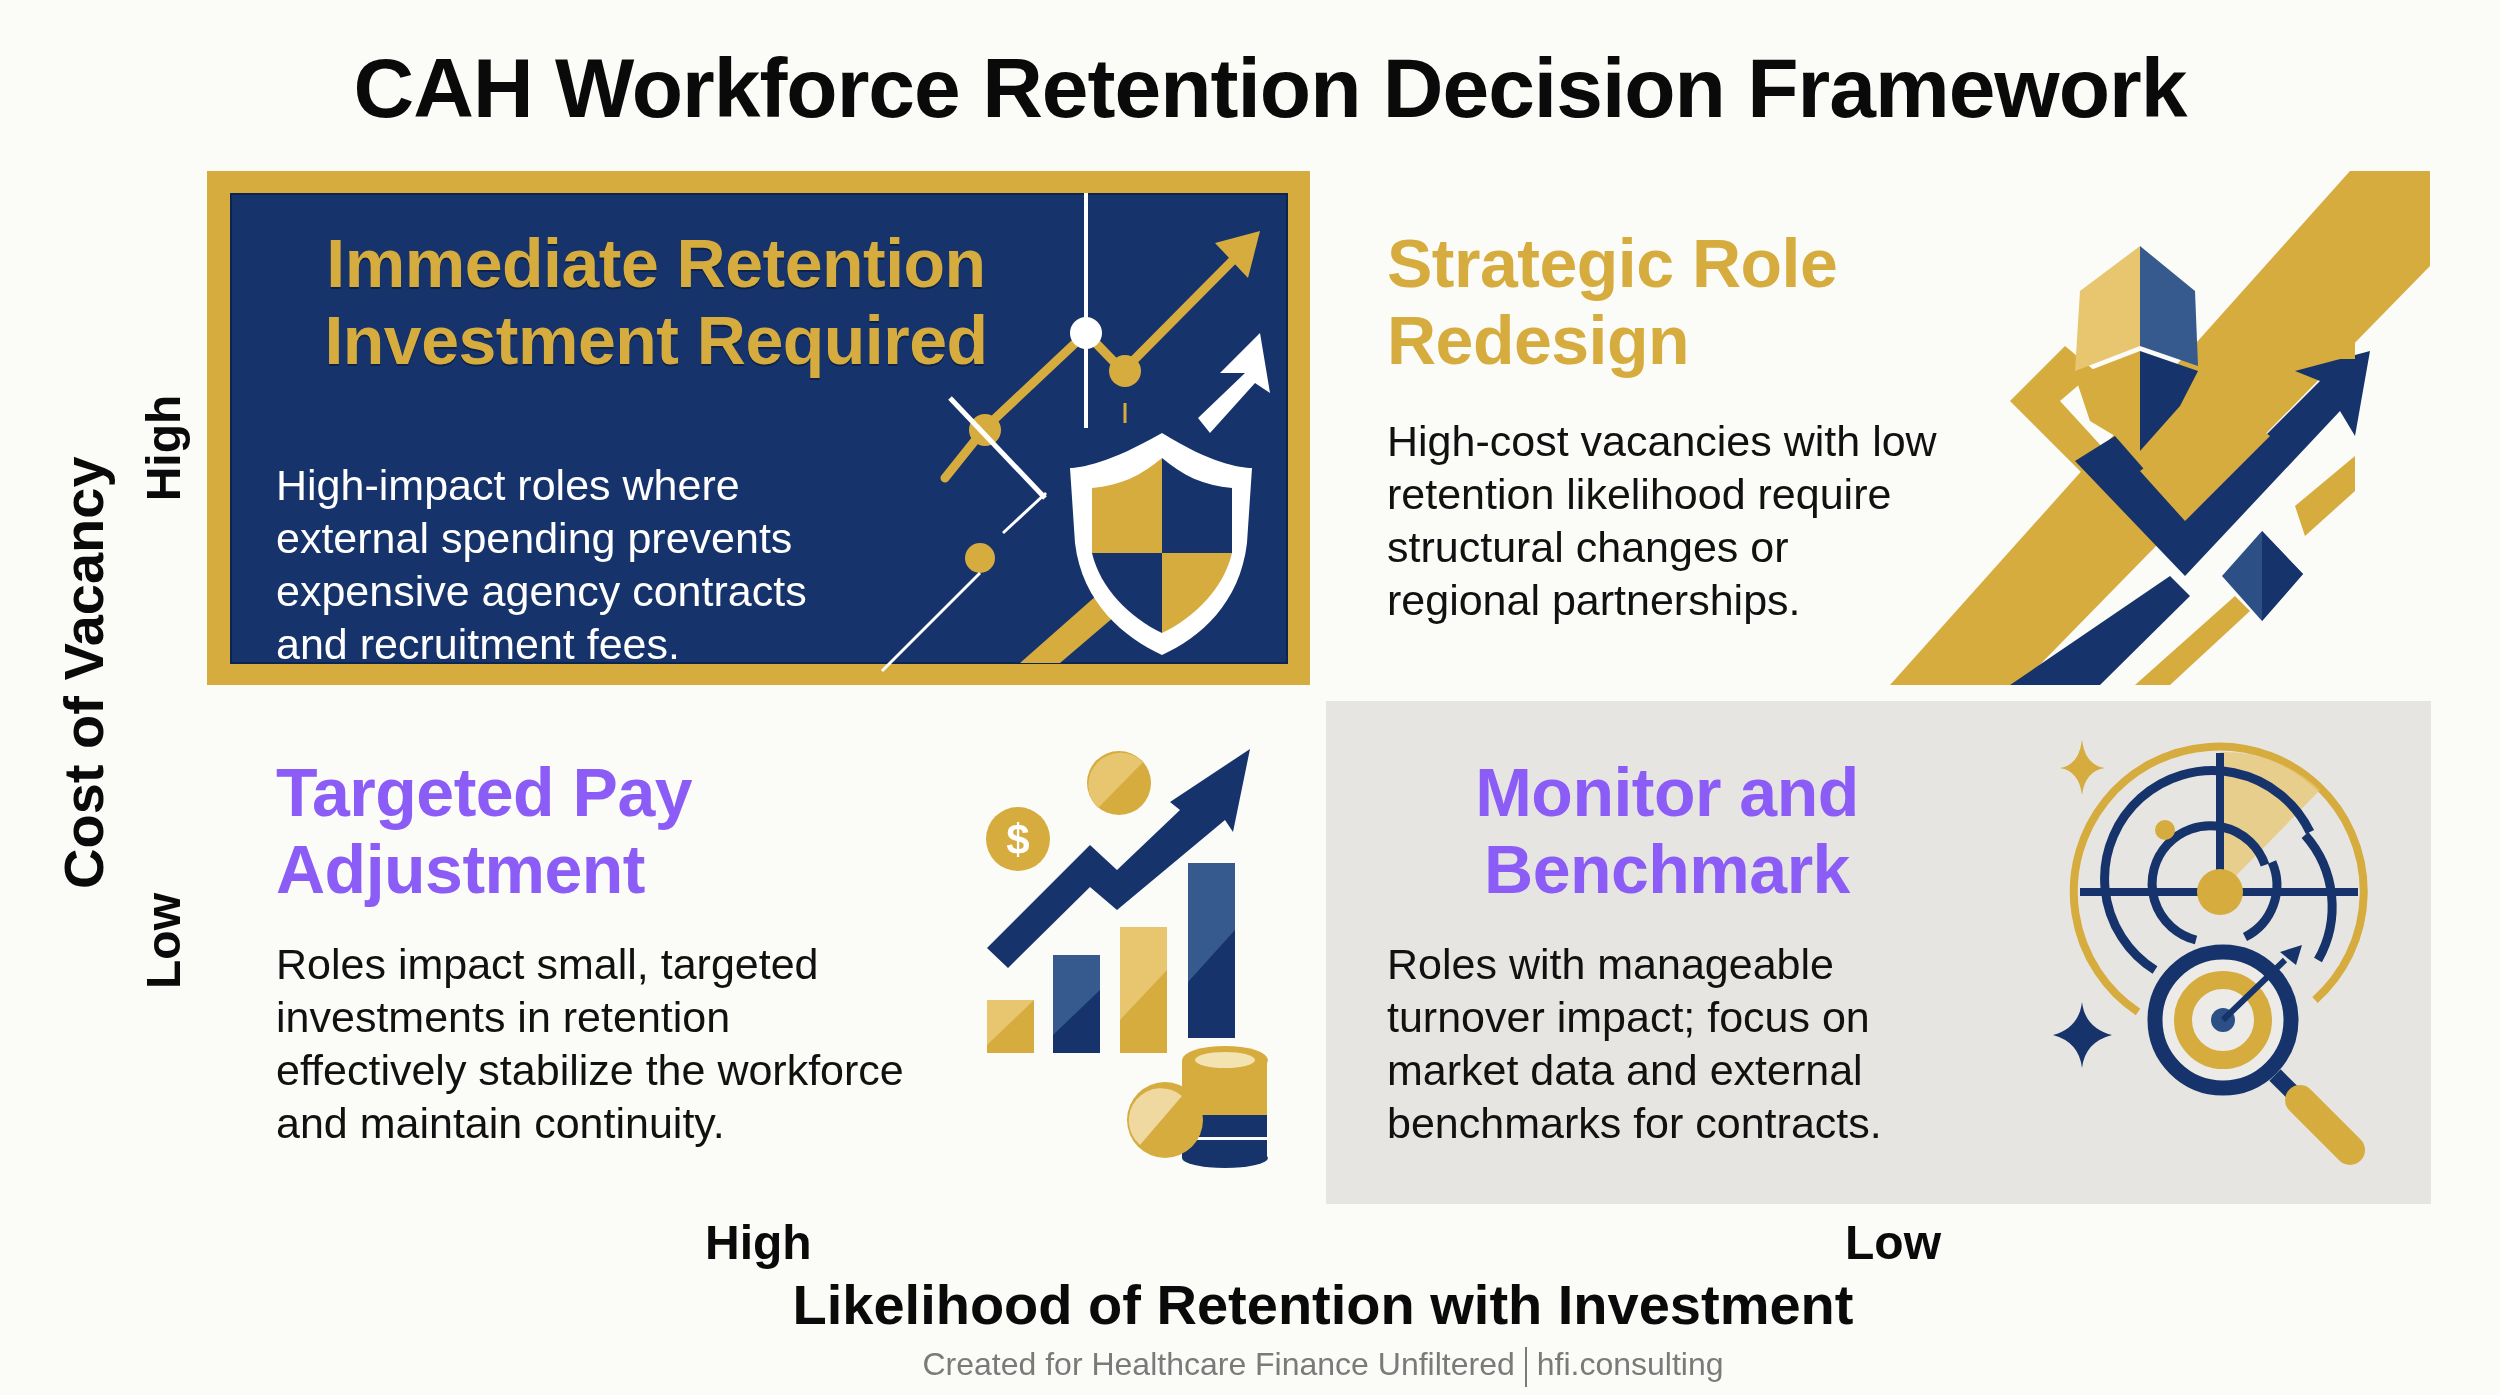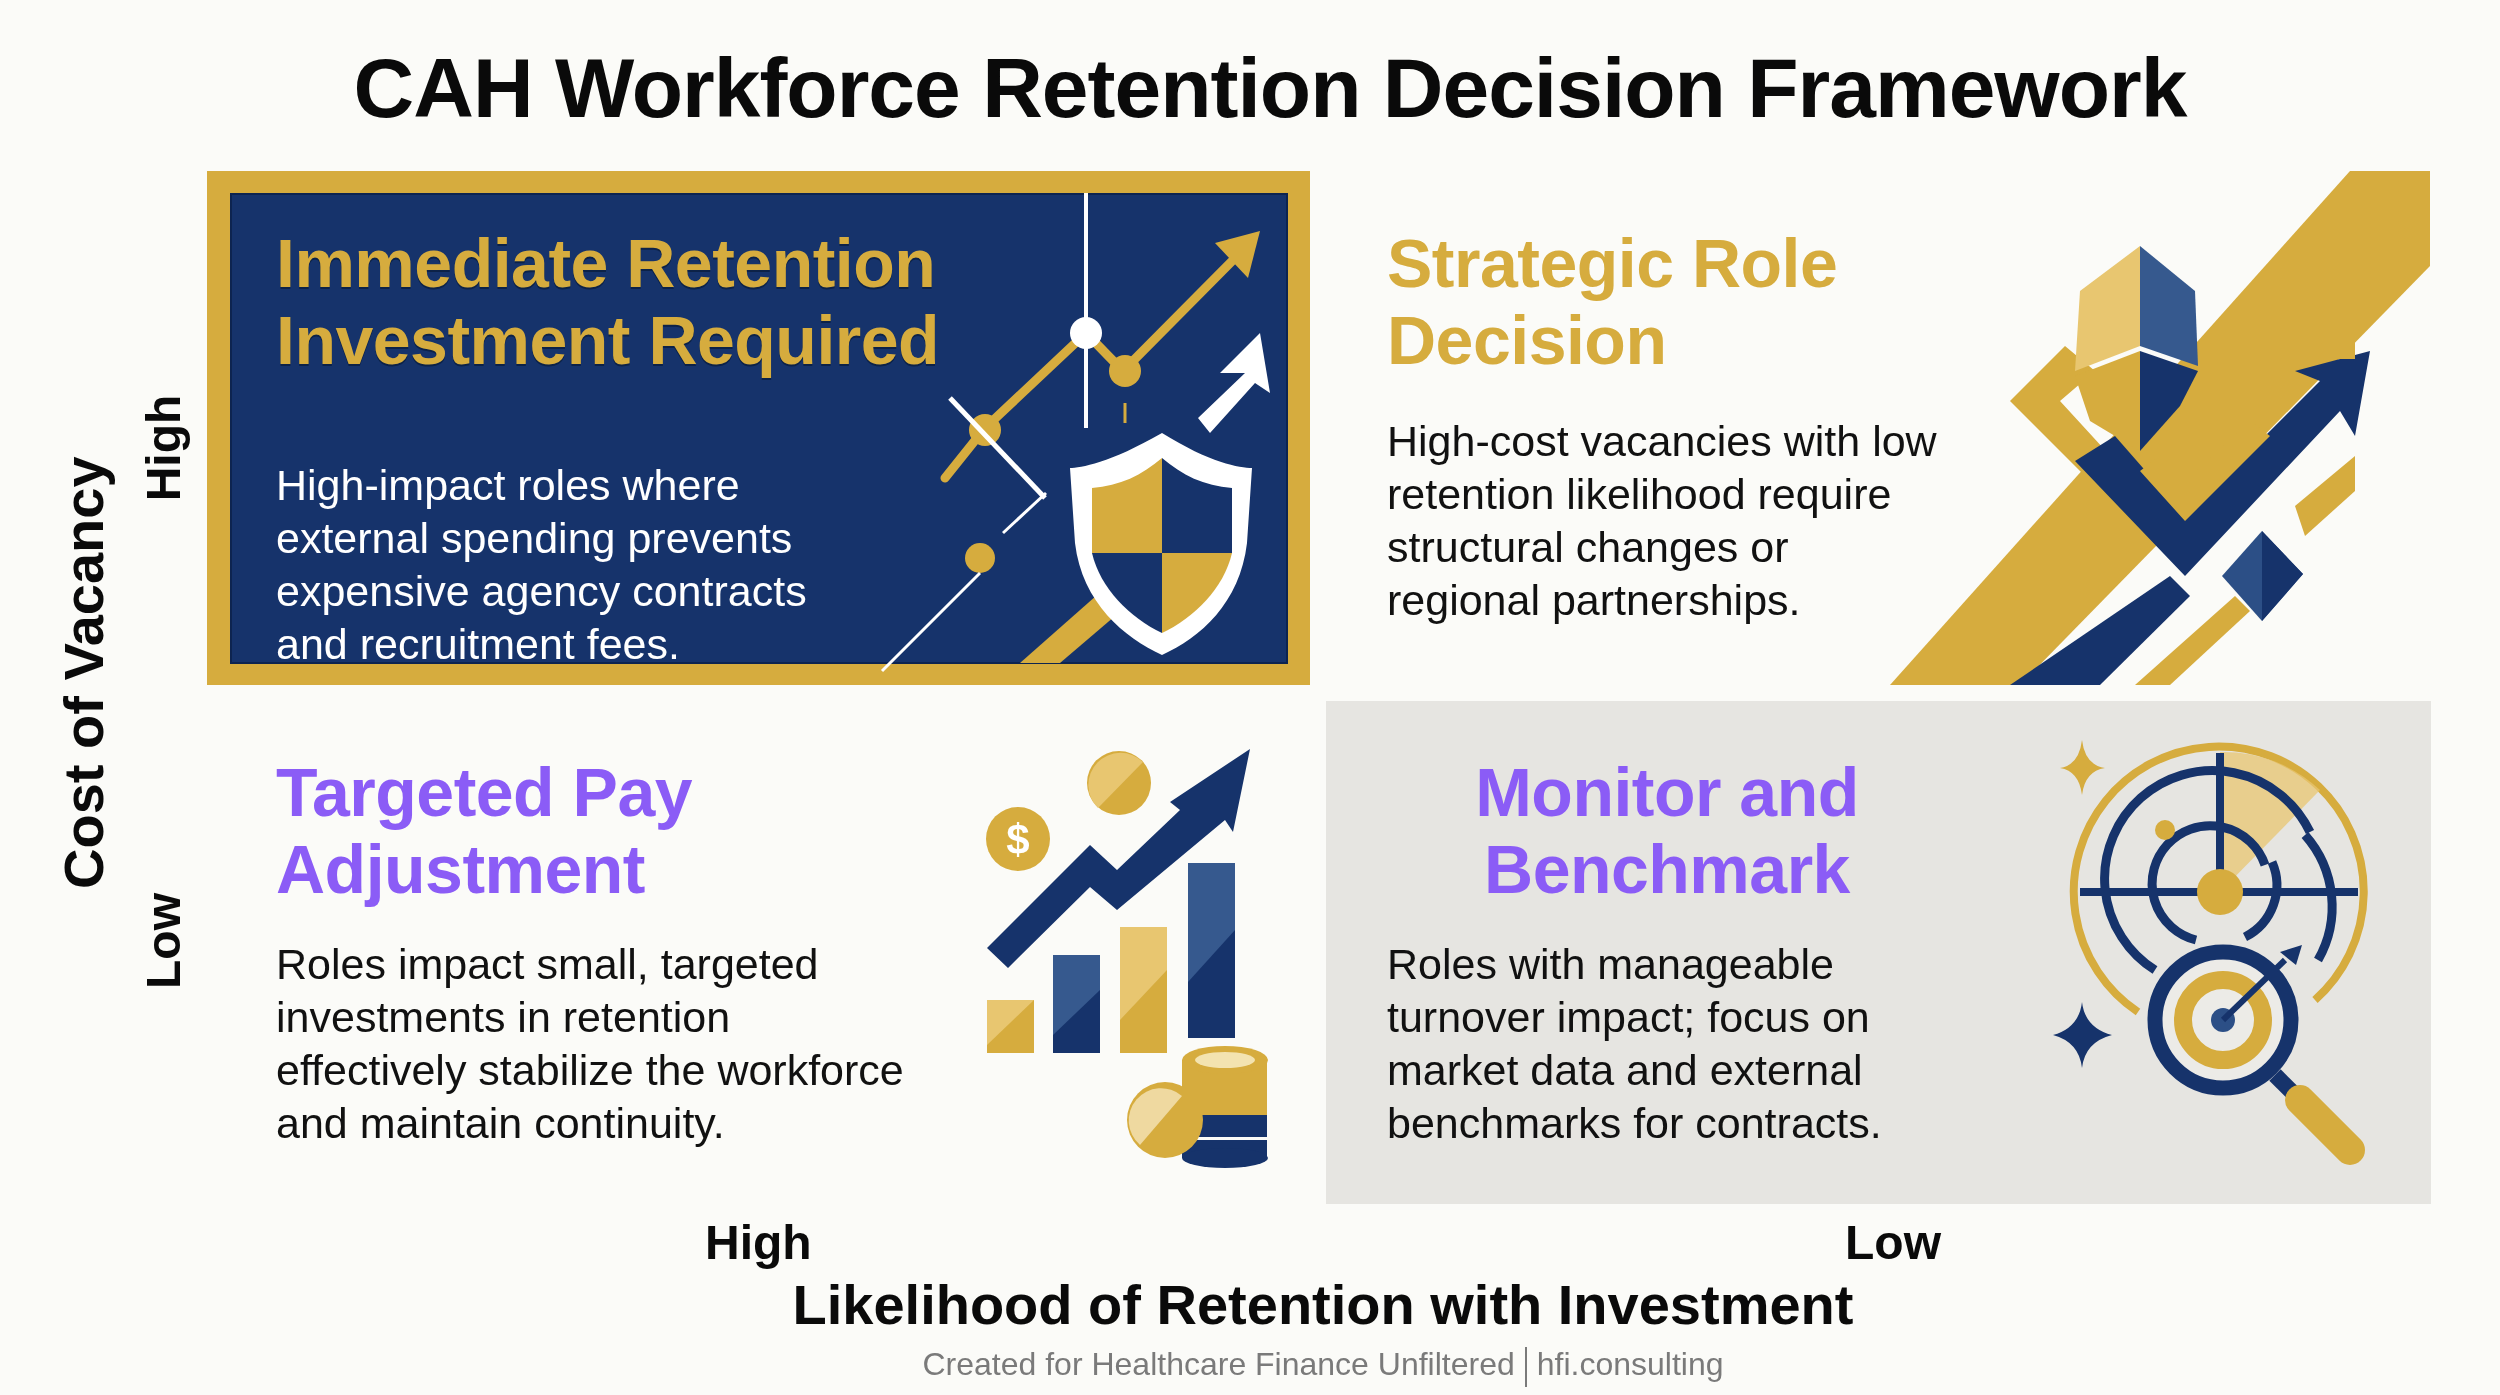--- a/index.html
+++ b/index.html
@@ -26,21 +26,21 @@
 <body>
 
 <div class="abs title">CAH Workforce Retention Decision Framework</div>
 
 <div class="abs axis-title vert" style="left:-117px; top:657px; width:400px; height:64px;">Cost of Vacancy</div>
 <div class="abs axis-small vert" style="left:104px; top:420px; width:120px; height:56px;">High</div>
 <div class="abs axis-small vert" style="left:104px; top:913px; width:120px; height:56px;">Low</div>
 
 <div class="abs q-tl-outer"></div>
 <div class="abs q-tl-inner"></div>
-<div class="abs heading gold" style="left:276px; top:225px; width:760px; text-shadow:0 2px 0 #0c2248;">
+<div class="abs heading gold" style="left:276px; top:225px; width:760px; text-shadow:0 2px 0 #0c2248;text-align:center;">
   <div>Immediate Retention</div>
   <div>Investment Required</div>
 </div>
 <div class="abs body-text white" style="left:276px; top:415px; width:640px;">
   <div>High-impact roles where</div>
   <div>external spending prevents</div>
   <div>expensive agency contracts</div>
   <div>and recruitment fees.</div>
 </div>
 <svg style="left:860px; top:193px;" width="428" height="471" viewBox="0 0 428 471">
@@ -65,21 +65,21 @@
 
   <path d="M302,240 C250,270 220,275 210,275 L215,350 C222,410 265,445 302,462 C340,445 380,410 387,350 L392,275 C380,275 350,270 302,240 Z" fill="#FFFFFF"></path>
   <path d="M302,265 L302,360 L232,360 L232,295 C260,293 282,282 302,265 Z" fill="#D6AC3E"></path>
   <path d="M302,265 C322,282 344,293 372,295 L372,360 L302,360 Z" fill="#16336B"></path>
   <path d="M232,360 L302,360 L302,440 C270,425 240,395 232,360 Z" fill="#16336B"></path>
   <path d="M302,360 L372,360 C364,395 334,425 302,440 Z" fill="#D6AC3E"></path>
 </svg>
 
 <div class="abs heading gold" style="left:1387px; top:225px; width:560px;">
   <div>Strategic Role</div>
-  <div>Decision</div>
+  <div>Redesign</div>
 </div>
 <div class="abs body-text black" style="left:1387px; top:415px; width:680px;">
   <div>High-cost vacancies with low</div>
   <div>retention likelihood require</div>
   <div>structural changes or</div>
   <div>regional partnerships.</div>
 </div>
 <svg style="left:1850px; top:171px;" width="583" height="514" viewBox="0 0 583 514">
 
   <polygon points="40,514 170,514 580,95 580,0 500,0" fill="#D6AC3E"></polygon>

